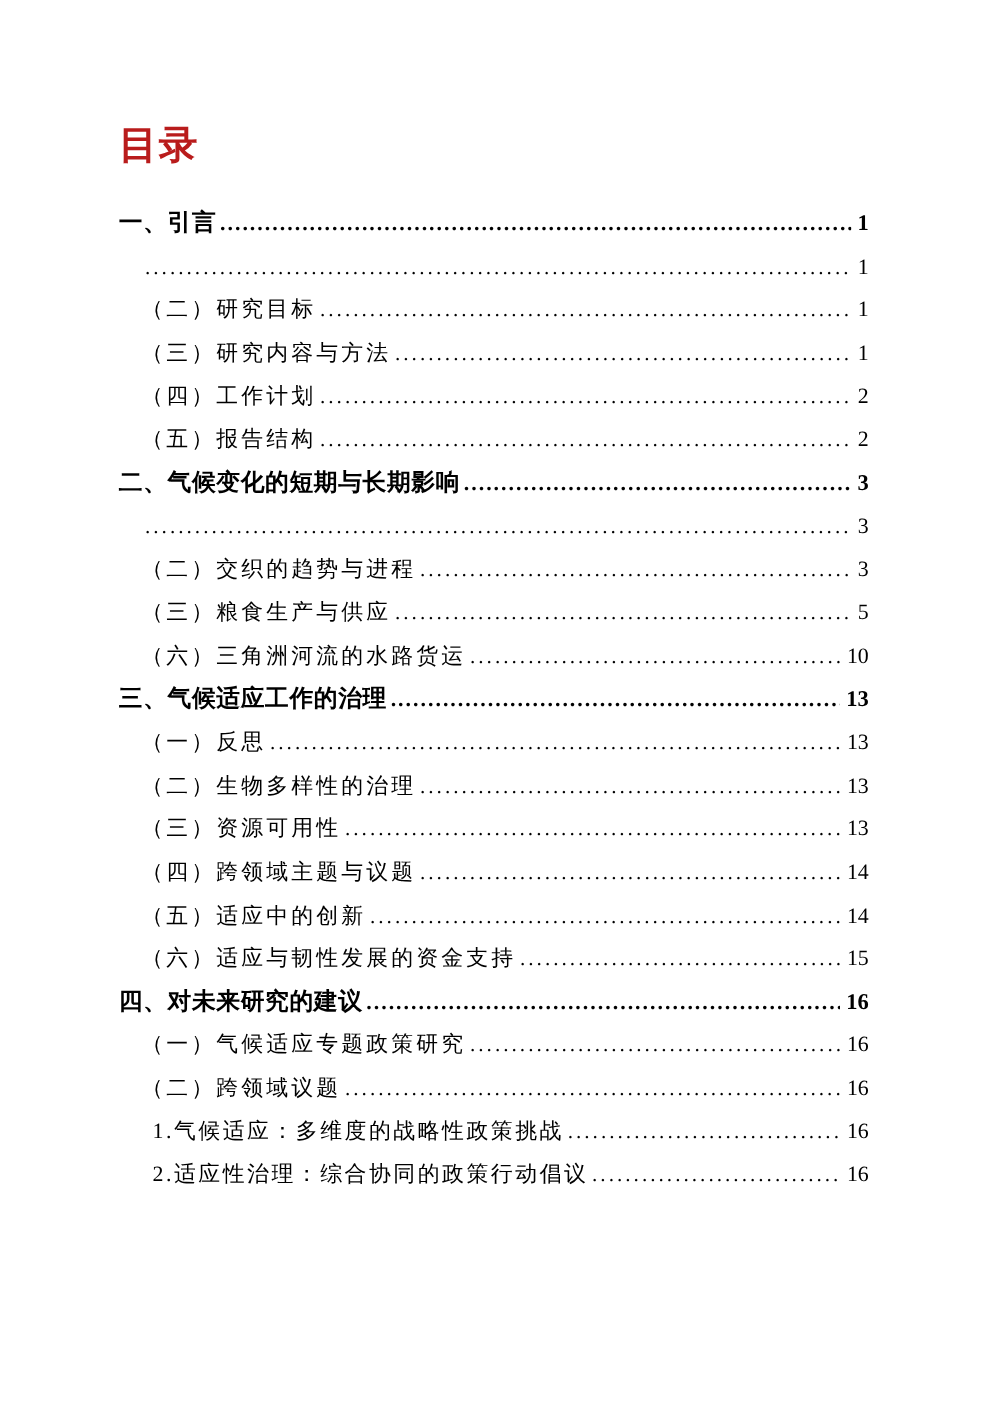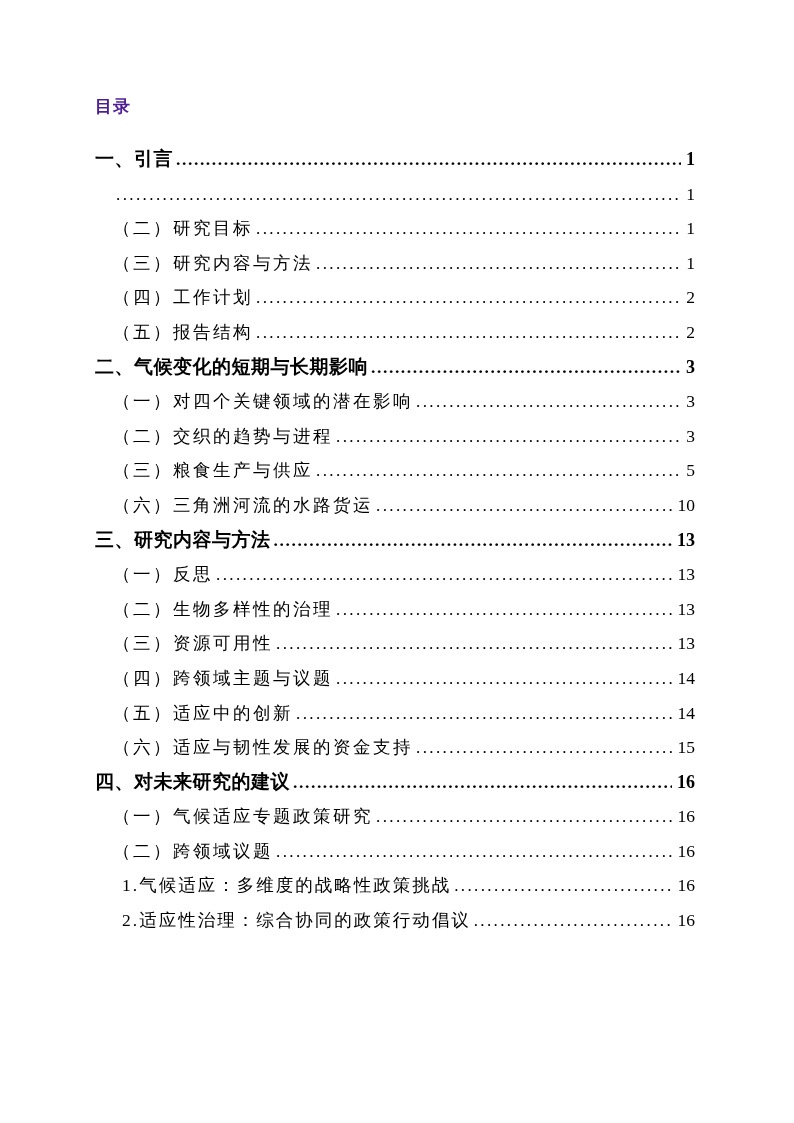--- a/index.html
+++ b/index.html
@@ -18,23 +18,23 @@
   .page {
     position: absolute;
     left: 95px;
     top: 95px;
     width: 600px;
   }
   .toc-title {
     margin: 0 0 24px 0;
     font-family: Liberation Sans, sans-serif;
     font-weight: 700;
-    font-size: 17px;
+    font-size: 31px;
     letter-spacing: 1px;
-    color: #4c1d95;
+    color: #b91c1c;
   }
   .toc-list {
     display: flex;
     flex-direction: column;
   }
   .row {
     display: flex;
     align-items: baseline;
     height: 34.6px;
     line-height: 34.6px;
@@ -131,42 +131,41 @@
       <span class="dots"></span>
       <span class="pagenum">2</span>
     </div>
 
     <div class="row lv1">
       <span class="label">二、气候变化的短期与长期影响</span>
       <span class="dots"></span>
       <span class="pagenum">3</span>
     </div>
     <div class="row lv2">
-      <span class="label">（一）对四个关键领域的潜在影响</span>
       <span class="dots"></span>
       <span class="pagenum">3</span>
     </div>
     <div class="row lv2">
       <span class="label">（二）交织的趋势与进程</span>
       <span class="dots"></span>
       <span class="pagenum">3</span>
     </div>
     <div class="row lv2">
       <span class="label">（三）粮食生产与供应</span>
       <span class="dots"></span>
       <span class="pagenum">5</span>
     </div>
     <div class="row lv2">
       <span class="label">（六）三角洲河流的水路货运</span>
       <span class="dots"></span>
       <span class="pagenum">10</span>
     </div>
 
     <div class="row lv1">
-      <span class="label">三、研究内容与方法</span>
+      <span class="label">三、气候适应工作的治理</span>
       <span class="dots"></span>
       <span class="pagenum">13</span>
     </div>
     <div class="row lv2">
       <span class="label">（一）反思</span>
       <span class="dots"></span>
       <span class="pagenum">13</span>
     </div>
     <div class="row lv2">
       <span class="label">（二）生物多样性的治理</span>

